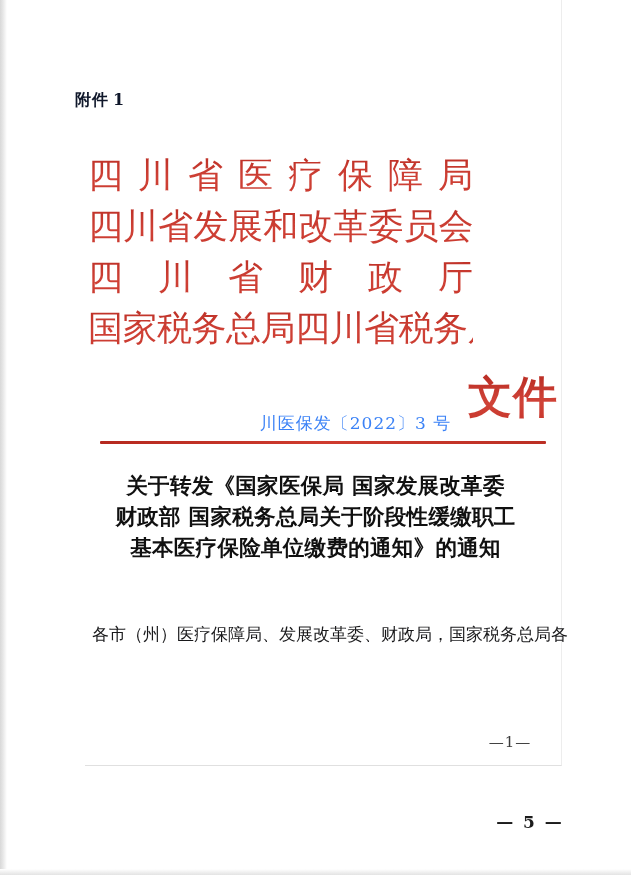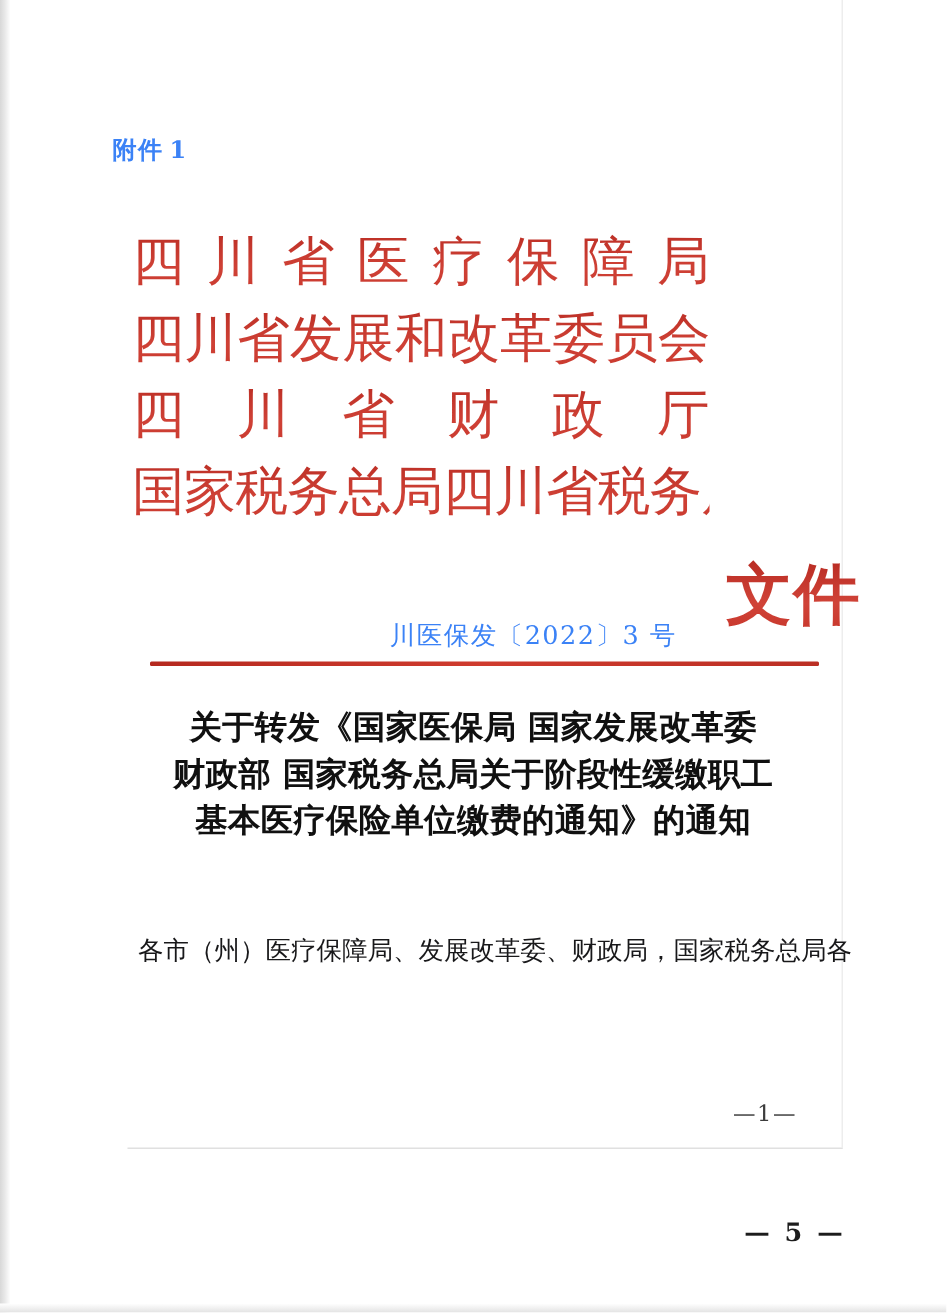--- a/index.html
+++ b/index.html
@@ -41,21 +41,21 @@
     border-right: 1px solid #ededed;
   }
 
   .attachment-label {
     position: absolute;
     left: 75px;
     top: 90px;
     font-family: "DejaVu Sans", "Liberation Sans", sans-serif;
     font-weight: bold;
     font-size: 16px;
-    color: #3b82f6;
+    color: #0f172a;
     letter-spacing: 1px;
   }
   .attachment-label .num {
     font-family: "DejaVu Serif", "Liberation Serif", serif;
     font-weight: bold;
     margin-left: 4px;
   }
 
   
   .letterhead {
@@ -96,21 +96,20 @@
     font-family: "DejaVu Serif", "Liberation Serif", serif;
     font-weight: bold;
     font-size: 44px;
     line-height: 50px;
     letter-spacing: 1px;
     background: linear-gradient(180deg, #b82b22 0%, #d04338 60%, #c8372c 100%);
     -webkit-background-clip: text;
     background-clip: text;
     color: transparent;
     white-space: nowrap;
-    margin-left: 16px;
   }
 
   
   .doc-number {
     position: absolute;
     left: 0;
     top: 412px;
     width: 631px;
     text-align: center;
     font-family: "DejaVu Serif", "Liberation Serif", serif;

